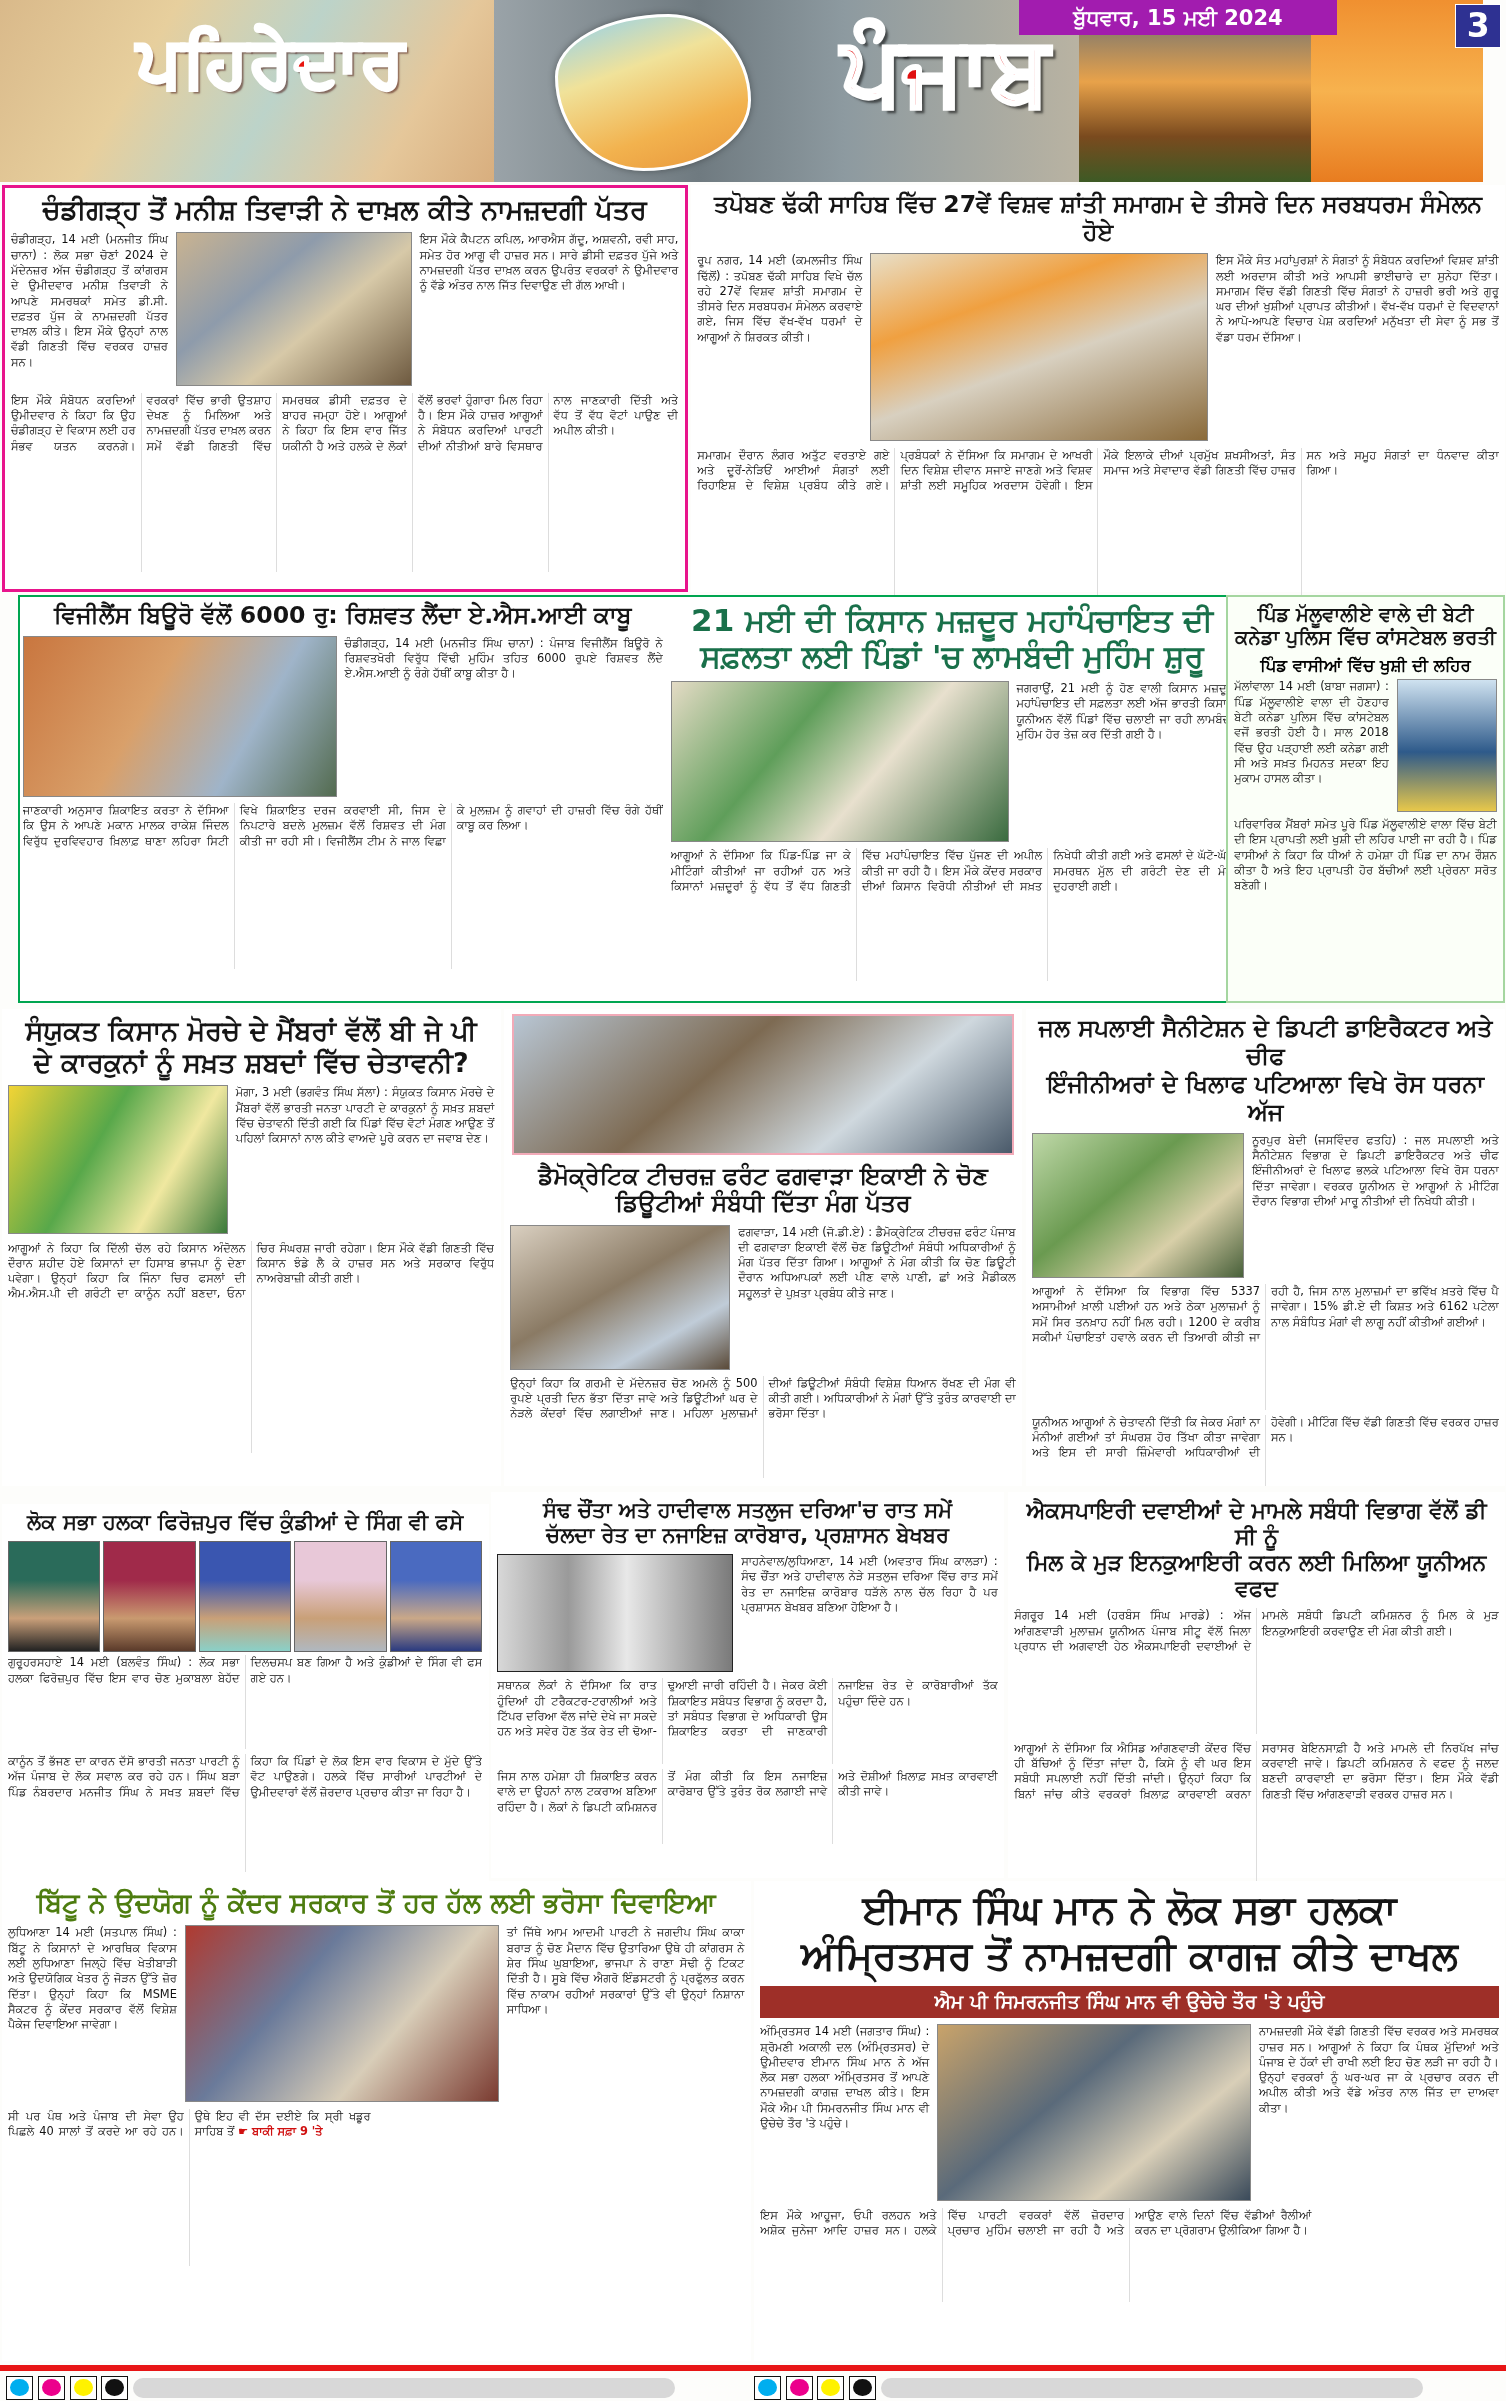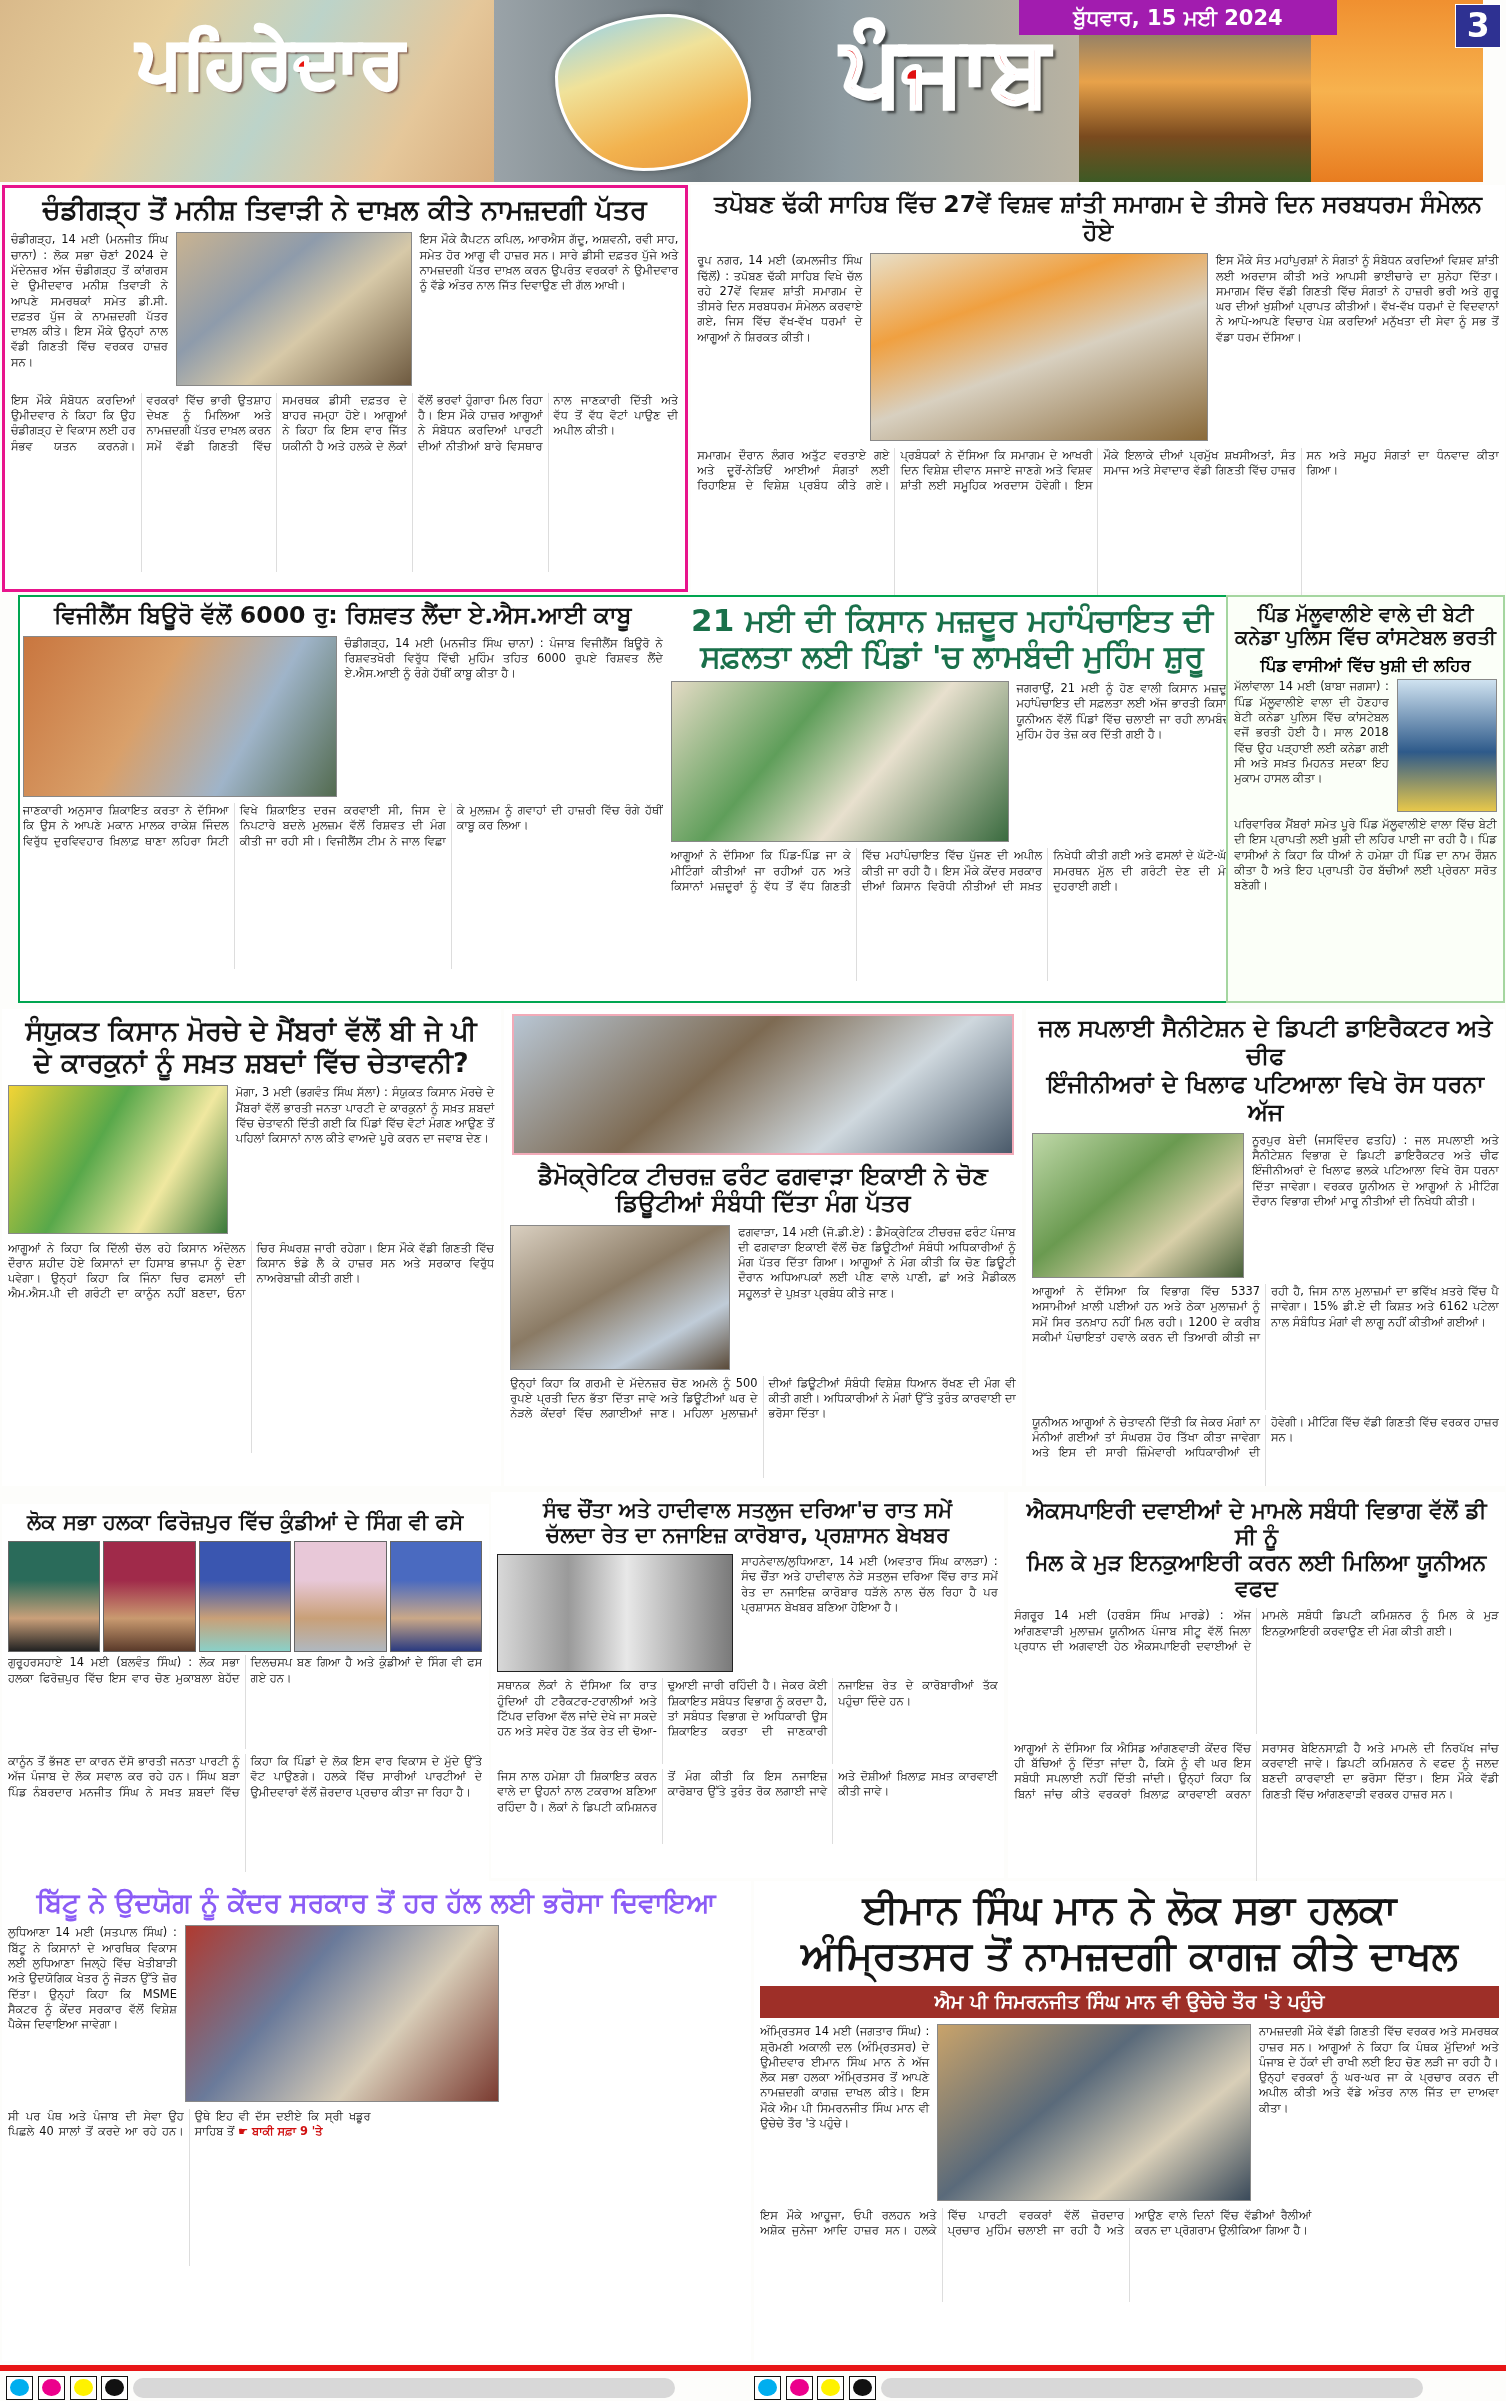--- a/index.html
+++ b/index.html
@@ -18,21 +18,21 @@
   #date-band{position:absolute;left:1019px;top:0;width:318px;height:35px;background:#a21caf;color:#fff;font-size:21px;font-weight:bold;display:flex;align-items:center;justify-content:center;}
   #page-number{position:absolute;right:4.7px;top:3.9px;width:46px;height:44px;background:#2e3192;border:1.6px solid #fff;color:#fff;font-size:33px;font-weight:bold;display:flex;align-items:center;justify-content:center;}
   
   .art{position:absolute;background:#fff;padding:4.7px 6.3px;}
   .hl{font-weight:bold;color:#151515;text-align:center;line-height:1.18;margin:1.6px 0 6.3px;}
   .hl-sm{font-size:23.6px;}
   .hl-md{font-size:27px;}
   .hl-lg{font-size:31px;}
   .hl-xl{font-size:39px;}
   .green{color:#19704a;}
-  .maroon{color:#8b5cf6;}
+  .maroon{color:#4d7c0f;}
   .sub{font-weight:bold;text-align:center;font-size:19px;margin:0 0 4.7px;}
   .band{background:#fdf3d8;padding:4.7px 3.1px;border-top:1.6px solid #e5d9b0;border-bottom:1.6px solid #e5d9b0;}
   .band-red{background:#9e2f28;color:#fff;padding:4.7px 3.1px;}
   .body-t{font-size:11.4px;line-height:1.34;text-align:justify;color:#111;}
   .cols2{column-count:2;column-gap:11px;column-rule:0.8px solid #ddd;}
   .cols3{column-count:3;column-gap:11px;column-rule:0.8px solid #ddd;}
   .cols4{column-count:4;column-gap:11px;column-rule:0.8px solid #ddd;}
   .cols5{column-count:5;column-gap:11px;column-rule:0.8px solid #ddd;}
   .row{display:flex;gap:7.9px;align-items:flex-start;}
   .photo{flex-shrink:0;border:0.8px solid #888;}
@@ -211,20 +211,21 @@
     </div>
     <div class="body-t cols2" style="height:126px;overflow:hidden;">ਸੰਗਰੂਰ 14 ਮਈ (ਹਰਬੰਸ ਸਿੰਘ ਮਾਰਡੇ) : ਅੱਜ ਆਂਗਣਵਾੜੀ ਮੁਲਾਜ਼ਮ ਯੂਨੀਅਨ ਪੰਜਾਬ ਸੀਟੂ ਵੱਲੋਂ ਜਿਲਾ ਪ੍ਰਧਾਨ ਦੀ ਅਗਵਾਈ ਹੇਠ ਐਕਸਪਾਇਰੀ ਦਵਾਈਆਂ ਦੇ ਮਾਮਲੇ ਸਬੰਧੀ ਡਿਪਟੀ ਕਮਿਸ਼ਨਰ ਨੂੰ ਮਿਲ ਕੇ ਮੁੜ ਇਨਕੁਆਇਰੀ ਕਰਵਾਉਣ ਦੀ ਮੰਗ ਕੀਤੀ ਗਈ।</div>
     <div class="body-t cols2" style="margin-top:6.3px;height:165px;overflow:hidden;">ਆਗੂਆਂ ਨੇ ਦੱਸਿਆ ਕਿ ਐਸਿਡ ਆਂਗਣਵਾੜੀ ਕੇਂਦਰ ਵਿੱਚ ਹੀ ਬੱਚਿਆਂ ਨੂੰ ਦਿੱਤਾ ਜਾਂਦਾ ਹੈ, ਕਿਸੇ ਨੂੰ ਵੀ ਘਰ ਇਸ ਸਬੰਧੀ ਸਪਲਾਈ ਨਹੀਂ ਦਿੱਤੀ ਜਾਂਦੀ। ਉਨ੍ਹਾਂ ਕਿਹਾ ਕਿ ਬਿਨਾਂ ਜਾਂਚ ਕੀਤੇ ਵਰਕਰਾਂ ਖ਼ਿਲਾਫ਼ ਕਾਰਵਾਈ ਕਰਨਾ ਸਰਾਸਰ ਬੇਇਨਸਾਫ਼ੀ ਹੈ ਅਤੇ ਮਾਮਲੇ ਦੀ ਨਿਰਪੱਖ ਜਾਂਚ ਕਰਵਾਈ ਜਾਵੇ। ਡਿਪਟੀ ਕਮਿਸ਼ਨਰ ਨੇ ਵਫਦ ਨੂੰ ਜਲਦ ਬਣਦੀ ਕਾਰਵਾਈ ਦਾ ਭਰੋਸਾ ਦਿੱਤਾ। ਇਸ ਮੌਕੇ ਵੱਡੀ ਗਿਣਤੀ ਵਿੱਚ ਆਂਗਣਵਾੜੀ ਵਰਕਰ ਹਾਜ਼ਰ ਸਨ।</div>
   </div>
 
   <div class="art" style="left:1.6px;top:1881px;width:749px;height:480px;">
     <div class="hl hl-md maroon">ਬਿੱਟੂ ਨੇ ਉਦਯੋਗ ਨੂੰ ਕੇਂਦਰ ਸਰਕਾਰ ਤੋਂ ਹਰ ਹੱਲ ਲਈ ਭਰੋਸਾ ਦਿਵਾਇਆ</div>
     <div class="row" style="margin-top:6.3px;">
       <div class="body-t" style="width:169px;">ਲੁਧਿਆਣਾ 14 ਮਈ (ਸਤਪਾਲ ਸਿੰਘ) : ਬਿੱਟੂ ਨੇ ਕਿਸਾਨਾਂ ਦੇ ਆਰਥਿਕ ਵਿਕਾਸ ਲਈ ਲੁਧਿਆਣਾ ਜਿਲ੍ਹੇ ਵਿੱਚ ਖੇਤੀਬਾੜੀ ਅਤੇ ਉਦਯੋਗਿਕ ਖੇਤਰ ਨੂੰ ਜੋੜਨ ਉੱਤੇ ਜ਼ੋਰ ਦਿੱਤਾ। ਉਨ੍ਹਾਂ ਕਿਹਾ ਕਿ MSME ਸੈਕਟਰ ਨੂੰ ਕੇਂਦਰ ਸਰਕਾਰ ਵੱਲੋਂ ਵਿਸ਼ੇਸ਼ ਪੈਕੇਜ ਦਿਵਾਇਆ ਜਾਵੇਗਾ।</div>
       <div class="photo ph-meeting-red" style="width:314px;height:177px;"></div>
+      <div class="body-t" style="flex:1;">ਤਾਂ ਜਿੱਥੇ ਆਮ ਆਦਮੀ ਪਾਰਟੀ ਨੇ ਜਗਦੀਪ ਸਿੰਘ ਕਾਕਾ ਬਰਾੜ ਨੂੰ ਚੋਣ ਮੈਦਾਨ ਵਿੱਚ ਉਤਾਰਿਆ ਉਥੇ ਹੀ ਕਾਂਗਰਸ ਨੇ ਸ਼ੇਰ ਸਿੰਘ ਘੁਬਾਇਆ, ਭਾਜਪਾ ਨੇ ਰਾਣਾ ਸੋਢੀ ਨੂੰ ਟਿਕਟ ਦਿੱਤੀ ਹੈ। ਸੂਬੇ ਵਿੱਚ ਐਗਰੋ ਇੰਡਸਟਰੀ ਨੂੰ ਪ੍ਰਫੁੱਲਤ ਕਰਨ ਵਿੱਚ ਨਾਕਾਮ ਰਹੀਆਂ ਸਰਕਾਰਾਂ ਉੱਤੇ ਵੀ ਉਨ੍ਹਾਂ ਨਿਸ਼ਾਨਾ ਸਾਧਿਆ।</div>
     </div>
     <div class="body-t cols4" style="margin-top:6.3px;height:157px;overflow:hidden;">
       <span>ਸੀ ਪਰ ਪੰਥ ਅਤੇ ਪੰਜਾਬ ਦੀ ਸੇਵਾ ਉਹ ਪਿਛਲੇ 40 ਸਾਲਾਂ ਤੋਂ ਕਰਦੇ ਆ ਰਹੇ ਹਨ। ਉਥੇ ਇਹ ਵੀ ਦੱਸ ਦਈਏ ਕਿ ਸ੍ਰੀ ਖਡੂਰ ਸਾਹਿਬ ਤੋਂ</span>
       <span class="cont-marker">☛ ਬਾਕੀ ਸਫ਼ਾ 9 'ਤੇ</span>
     </div>
   </div>
 
   <div class="art" style="left:754px;top:1881px;width:751px;height:480px;">
     <div class="hl hl-xl">
       <div>ਈਮਾਨ ਸਿੰਘ ਮਾਨ ਨੇ ਲੋਕ ਸਭਾ ਹਲਕਾ</div>

